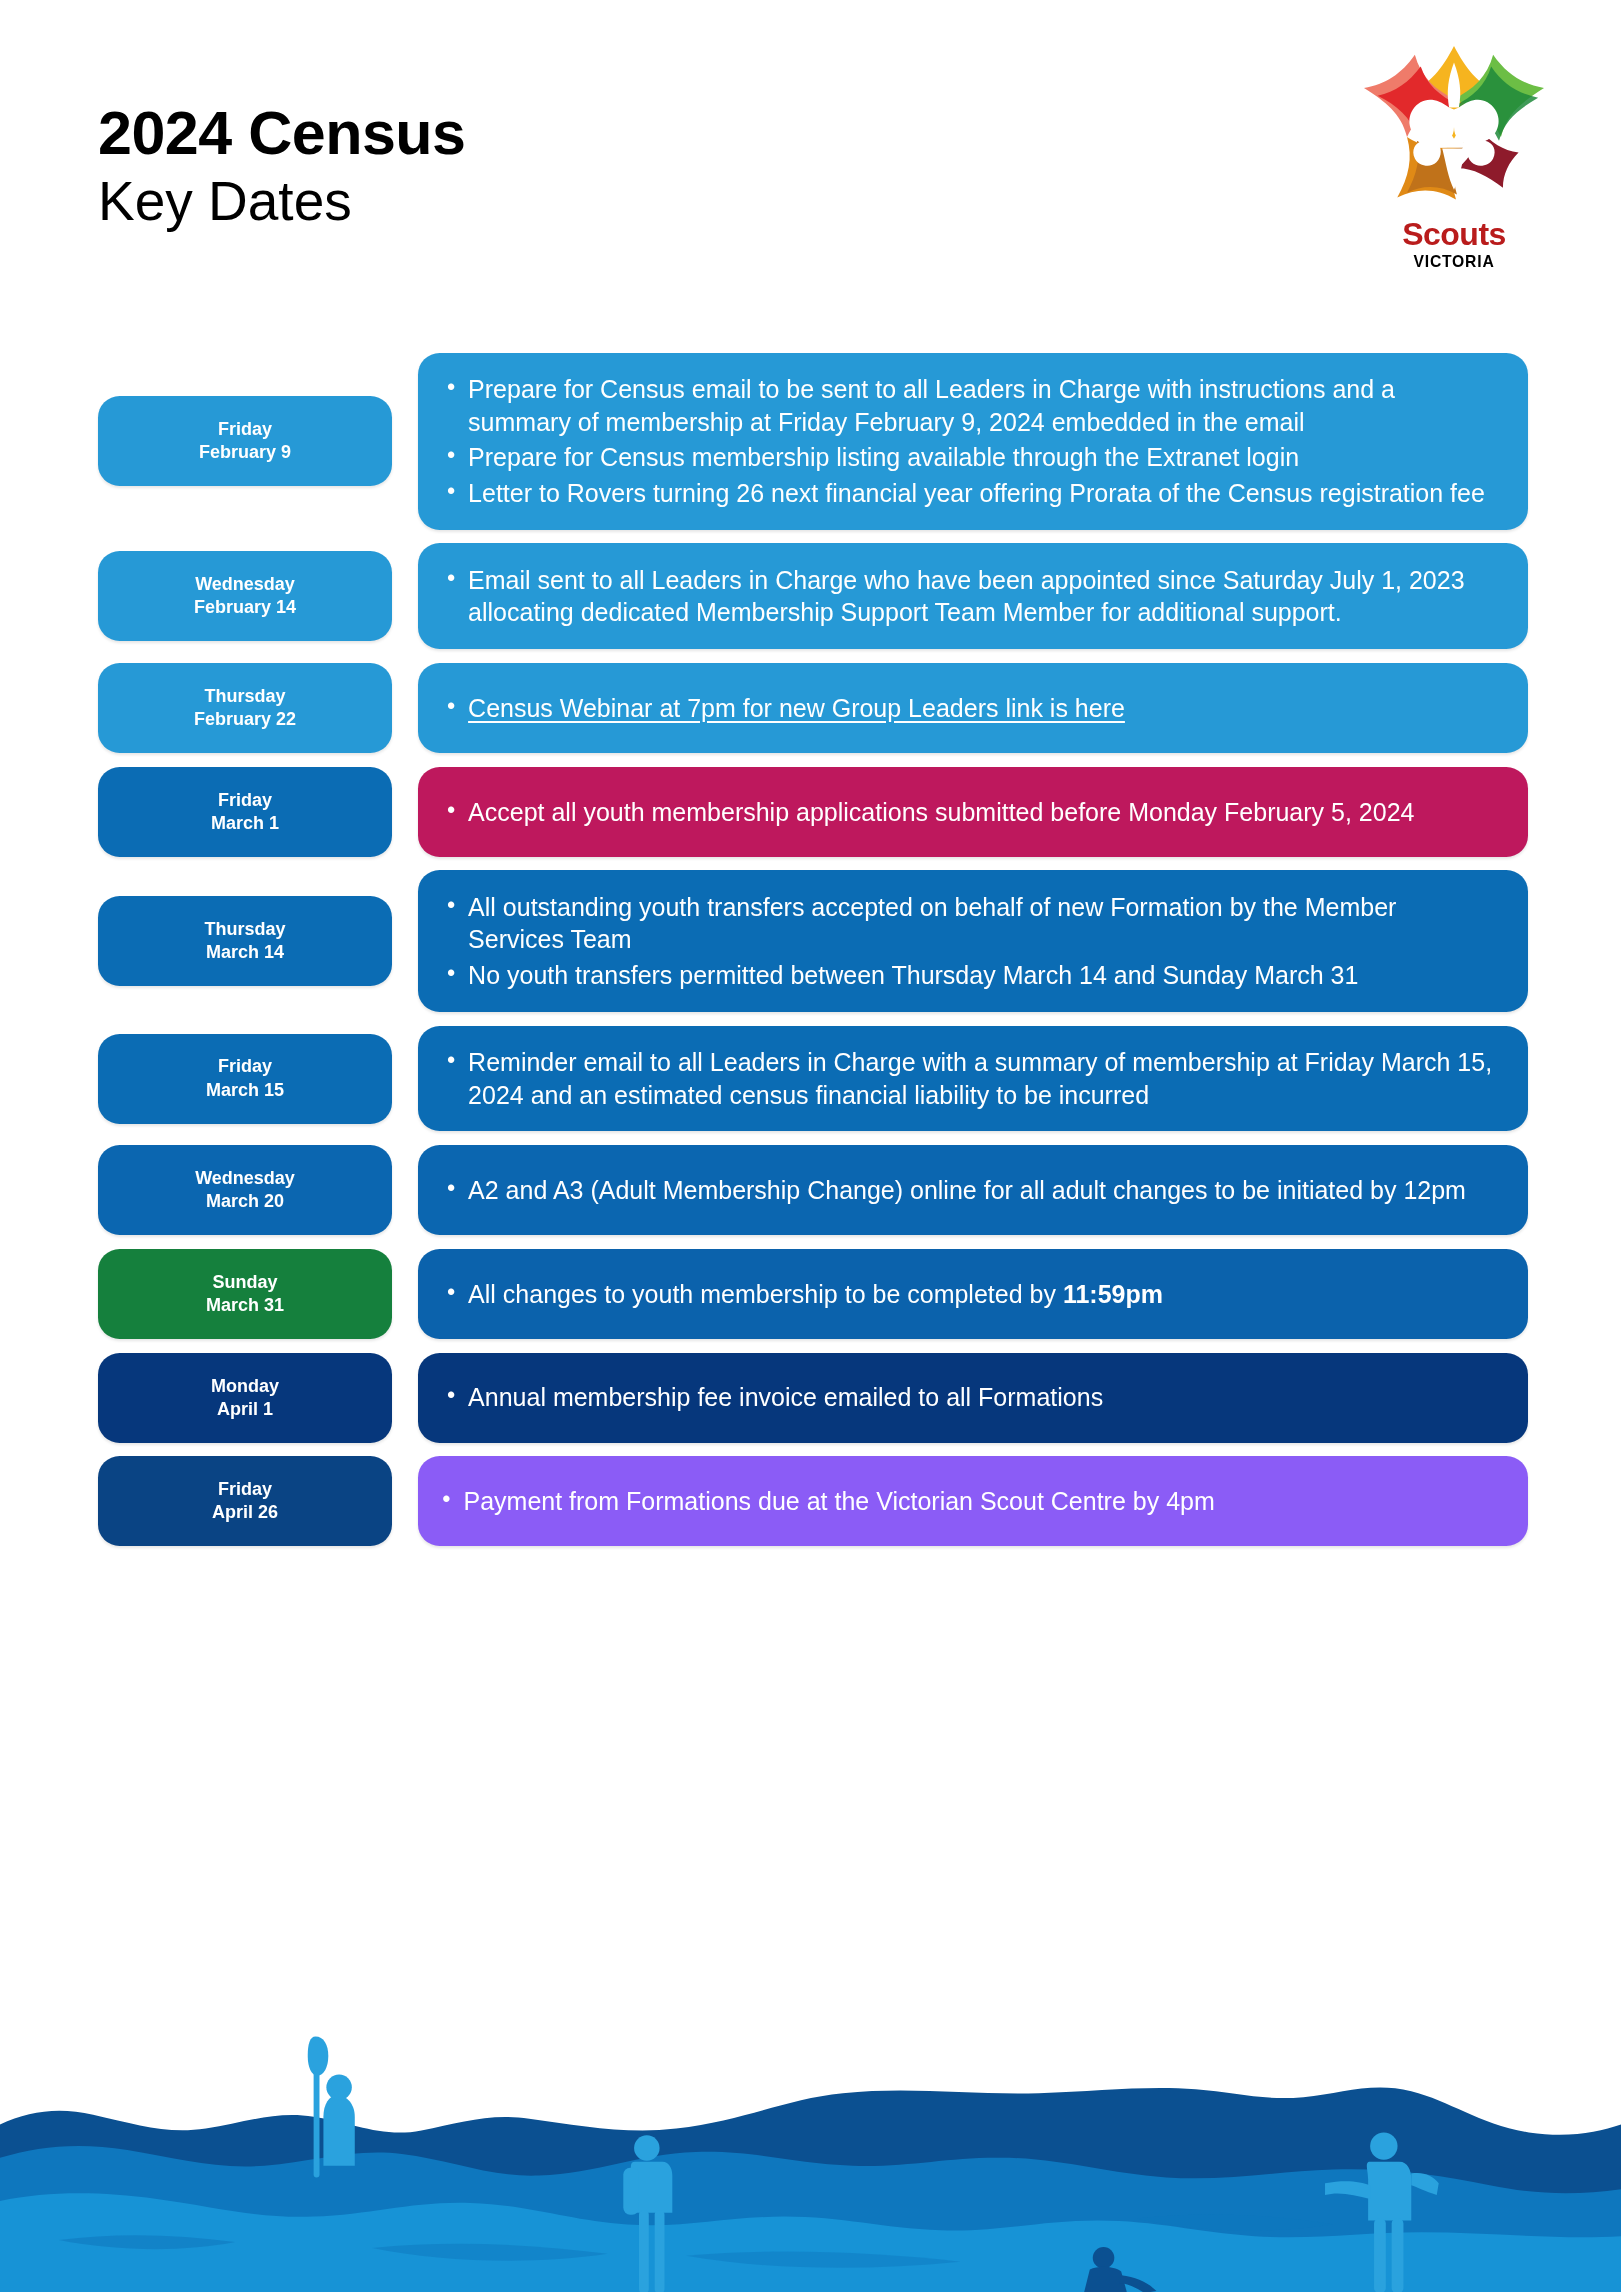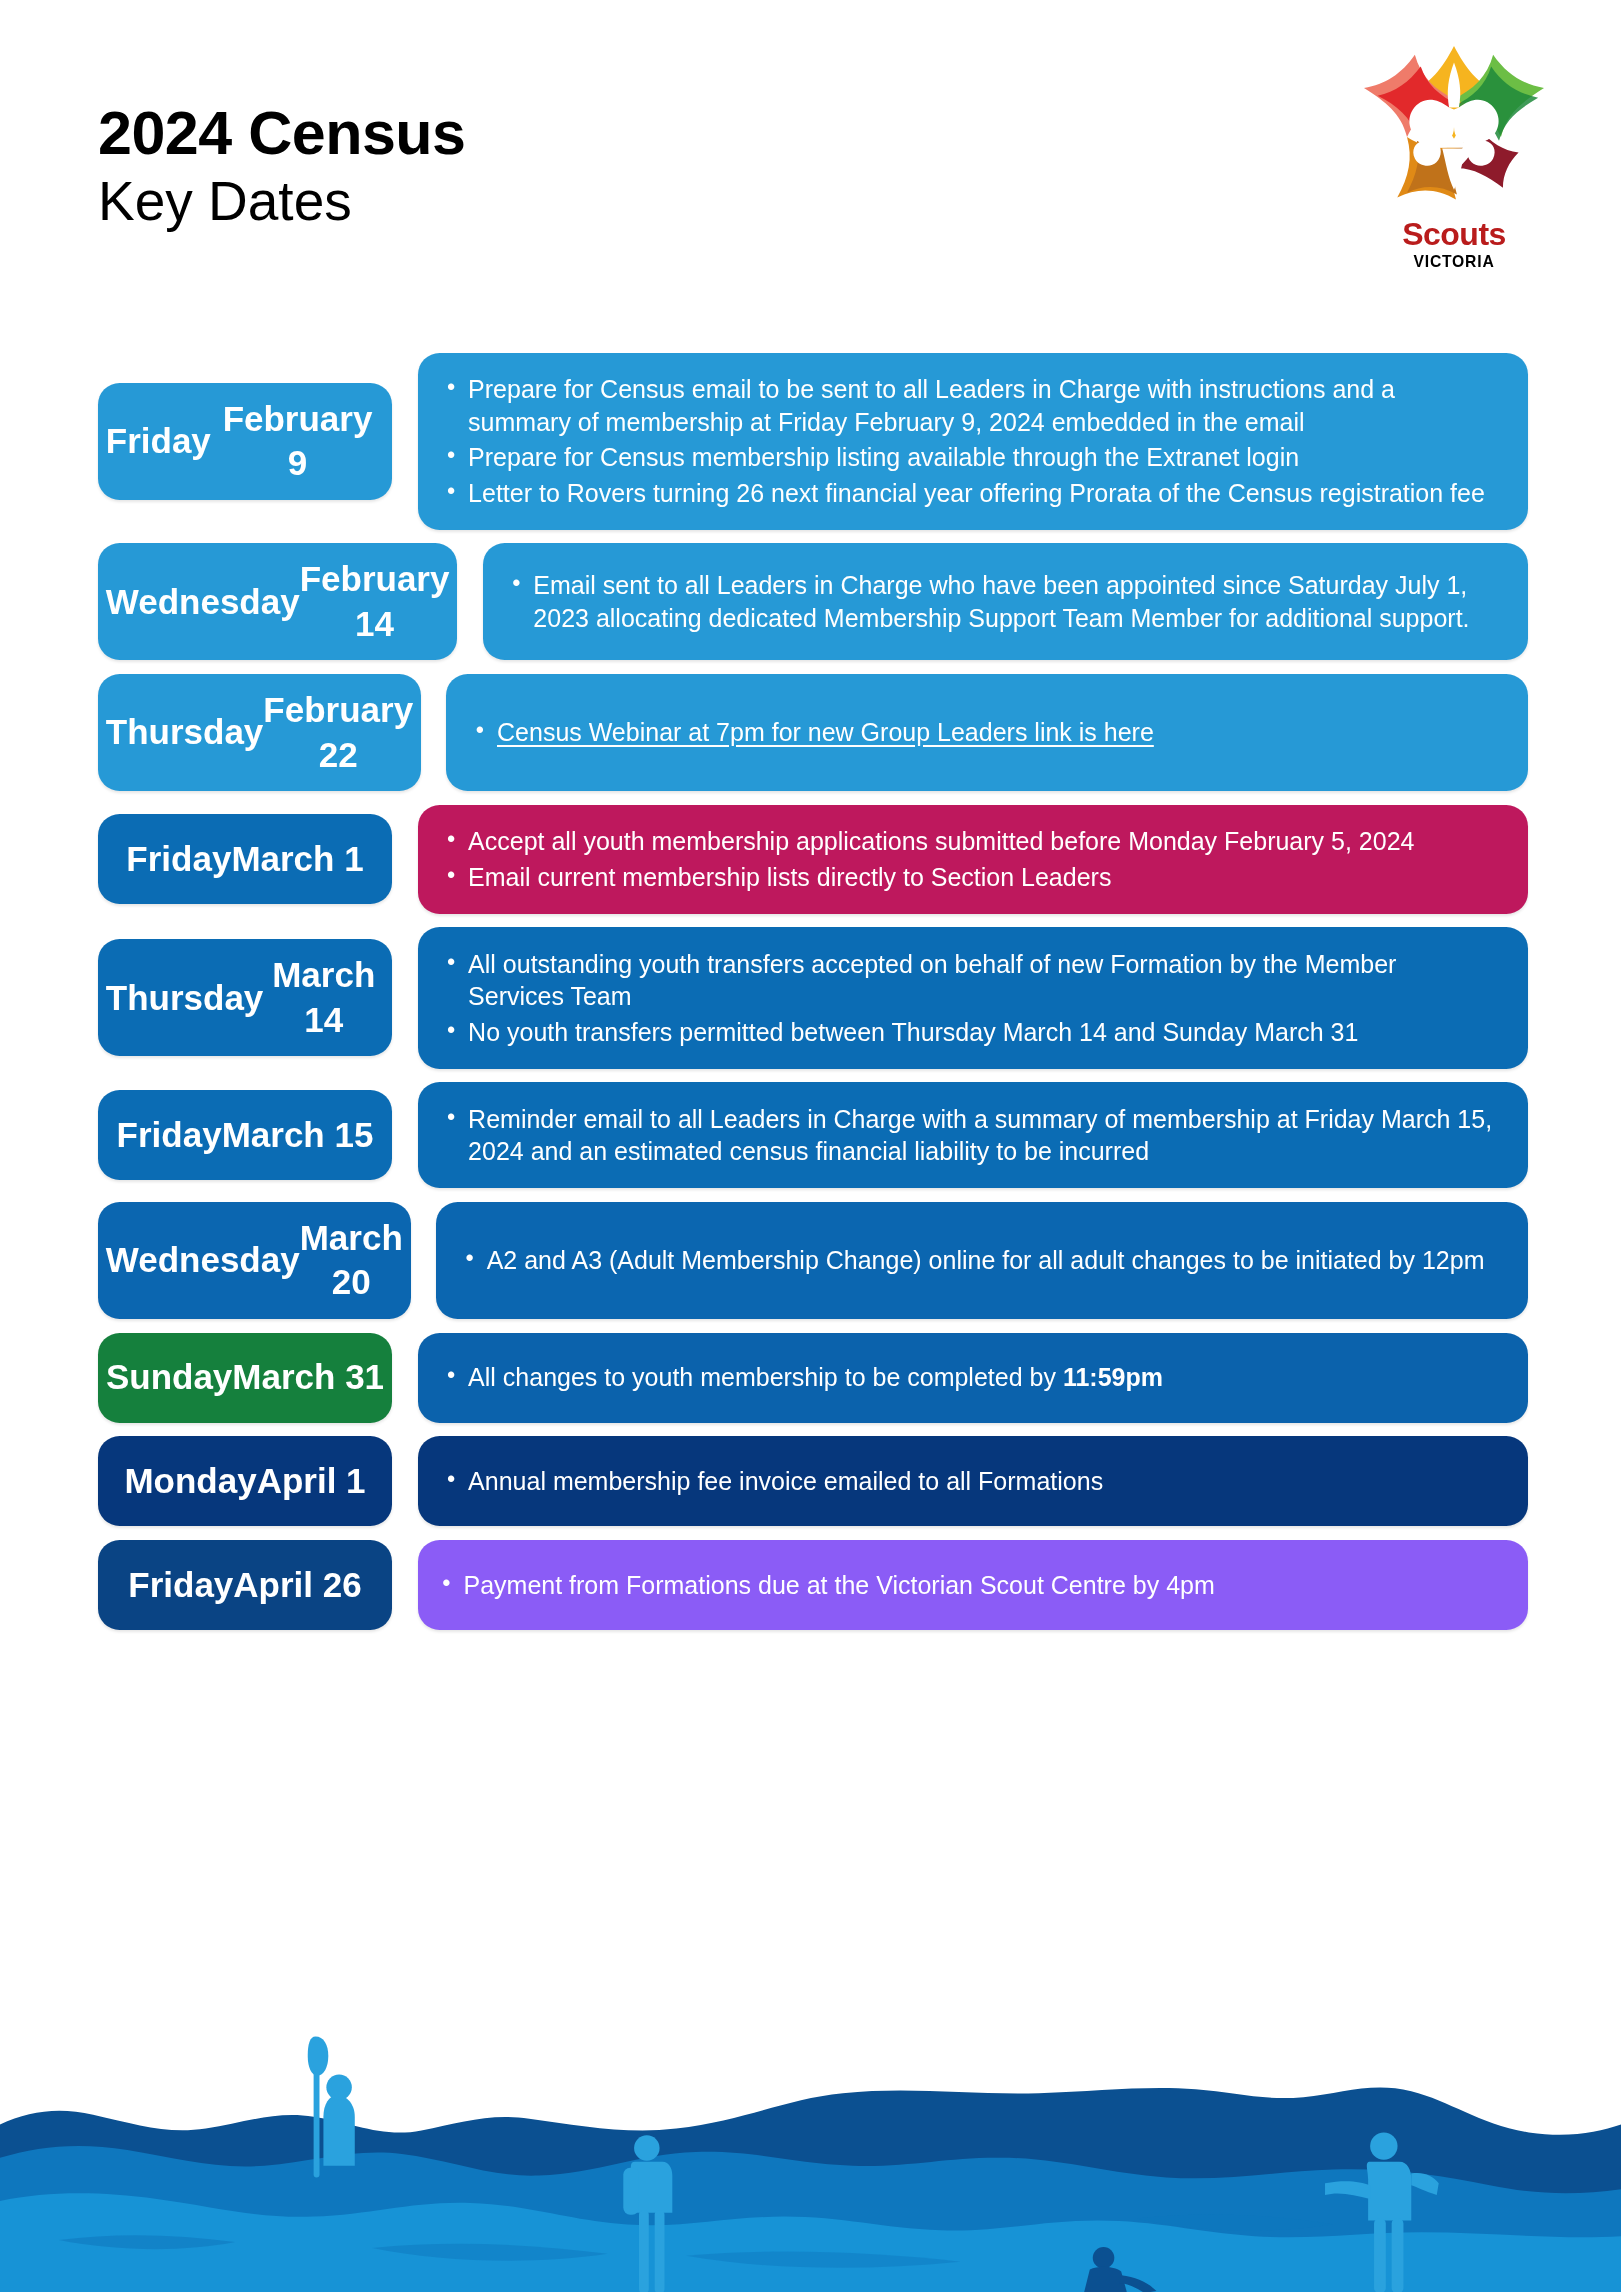--- a/index.html
+++ b/index.html
@@ -93,26 +93,26 @@
     width: 1621px;
     padding: 0 93px 0 98px;
     margin-bottom: 13.7px;
   }
 
   .date-pill {
     flex: 0 0 294px;
     border-radius: 21.6px;
     color: #ffffff;
     display: flex;
-    flex-direction: row;
+    flex-direction: column;
     align-items: center;
     justify-content: center;
     text-align: center;
     font-weight: bold;
-    font-size: 35px;
+    font-size: 18px;
     line-height: 1.28;
     padding: 13.7px 7.8px;
     align-self: center;
     min-height: 90px;
     box-shadow: 0 2px 2.9px rgba(0,0,0,0.10);
   }
 
   .detail-card {
     flex: 1 1 auto;
     margin-left: 25.5px;
@@ -243,21 +243,20 @@
         </div>
       </div>
       <div class="row">
         <div class="date-pill" style="background: rgb(11, 108, 180);">
           <div>Friday</div>
           <div>March 1</div>
         </div>
         <div class="detail-card" style="background: #be185d;">
           <ul class="bullets">
             <li><span>Accept all youth membership applications submitted before Monday February 5, 2024</span></li>
-            <li><span>Email current membership lists directly to Section Leaders</span></li>
           </ul>
         </div>
       </div>
       <div class="row">
         <div class="date-pill" style="background: rgb(11, 108, 180);">
           <div>Thursday</div>
           <div>March 14</div>
         </div>
         <div class="detail-card" style="background: rgb(11, 108, 180);">
           <ul class="bullets">

